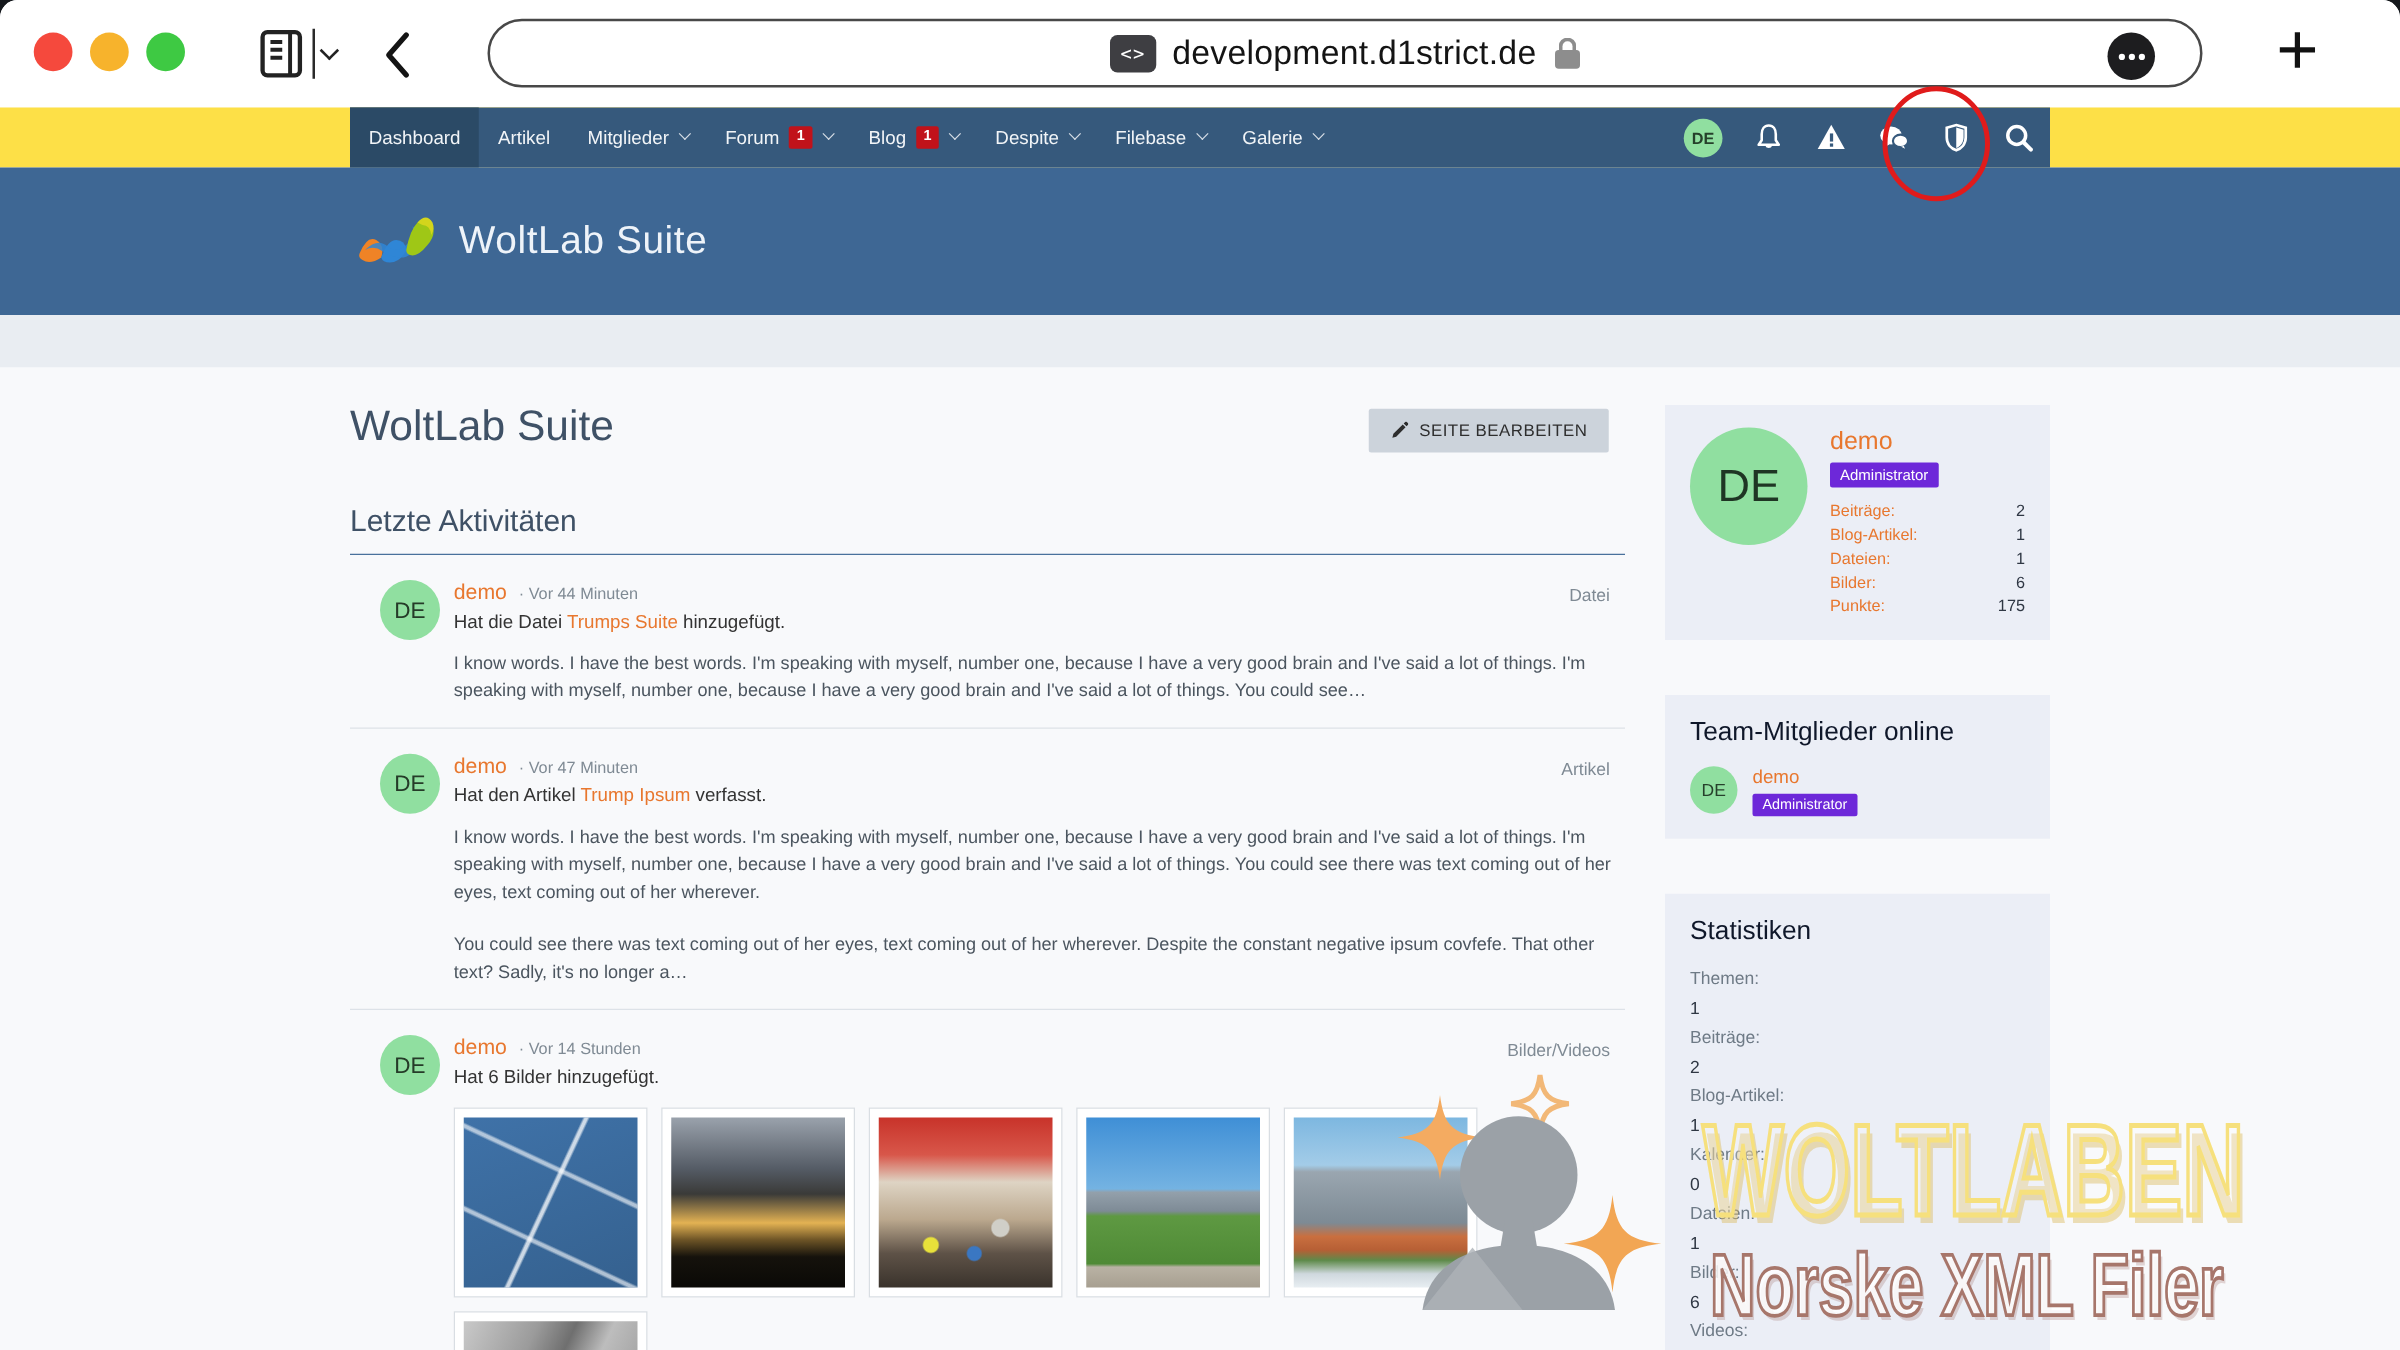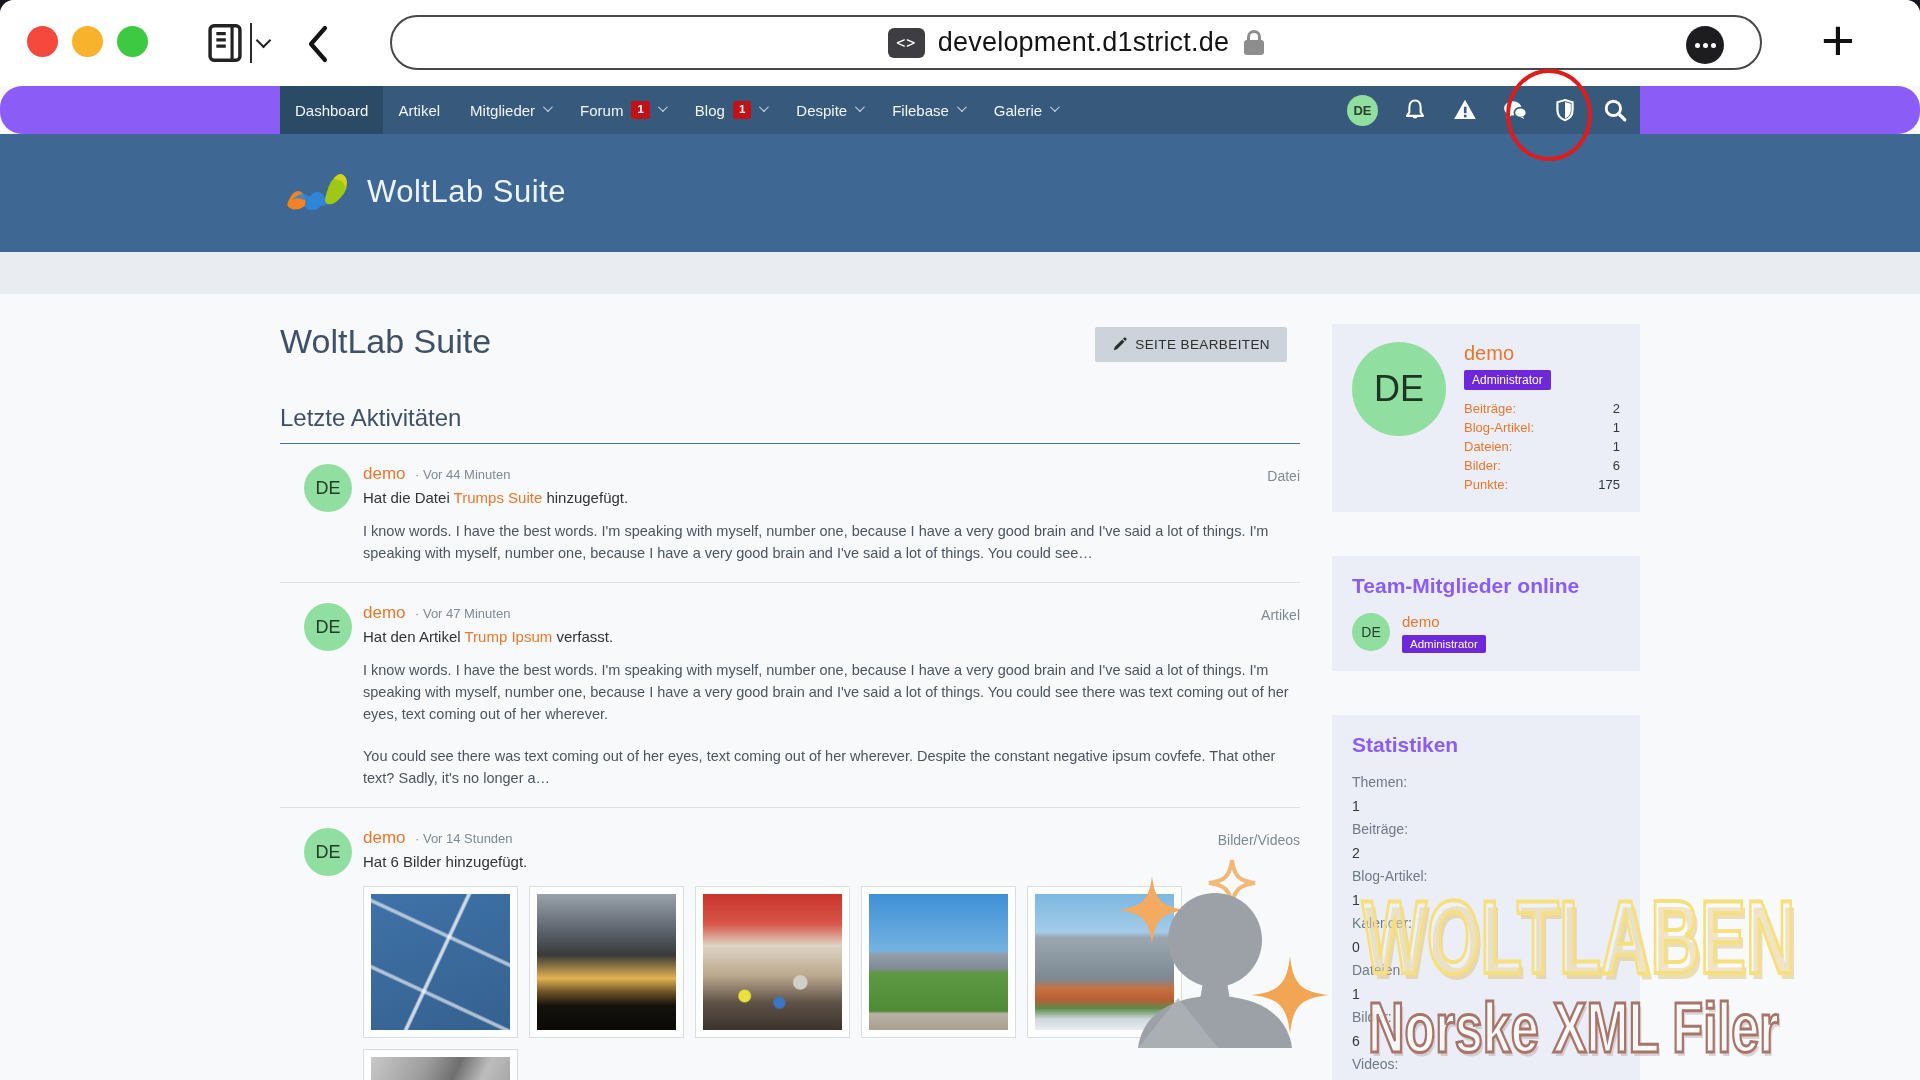--- a/index.html
+++ b/index.html
@@ -30,21 +30,21 @@
   .lock { position:relative; width:20px; height:26px; margin-left:2px; }
   .lock .shackle { position:absolute; left:3px; top:0; width:14px; height:13px; border:3.5px solid #8d8d8d; border-bottom:none; border-radius:8px 8px 0 0; }
   .lock .body { position:absolute; left:0; top:10px; width:20px; height:15px; background:#8d8d8d; border-radius:3px; }
   .ellipsis-btn { position:absolute; right:36px; top:9px; width:38px; height:38px; border-radius:50%; background:#1d1d1f;
     display:flex; align-items:center; justify-content:center; gap:3px; }
   .ellipsis-btn i { width:5px; height:5px; border-radius:50%; background:#fff; }
   .newtab-btn { position:absolute; left:1808px; top:8px; width:60px; height:64px; color:#111; font-size:58px; font-weight:200;
     display:flex; align-items:center; justify-content:center; line-height:1; }
 
   
-  .navbar { position:absolute; top:86px; left:0; width:1920px; height:48px; background:#8b5cf6;border-radius:22px; }
+  .navbar { position:absolute; top:86px; left:0; width:1920px; height:48px; background:#fde047; }
   .navbar-inner { position:absolute; left:280px; top:0; width:1360px; height:48px; background:#36597c; display:flex; align-items:stretch; }
   .nav-menu { display:flex; }
   .nav-item { display:flex; align-items:center; gap:8px; padding:0 15px; color:#f2f5f8; font-size:15px; cursor:pointer; }
   .nav-item.active { background:#2b4a66; }
   .nav-badge { background:#c1121a; color:#fff; font-size:11.5px; font-weight:bold; padding:2px 6px; border-radius:2px; line-height:1.2; }
   .nav-chev { width:7px; height:7px; border-right:1.6px solid #d7dee6; border-bottom:1.6px solid #d7dee6; transform:rotate(45deg) translateY(-2px); margin-top:-3px; }
   .nav-icons { position:absolute; right:12px; top:0; height:48px; display:flex; align-items:center; gap:24px; }
   .nav-avatar { width:31px; height:31px; border-radius:50%; background:#90dfa0; color:#26402b; font-size:13px; font-weight:bold;
     display:flex; align-items:center; justify-content:center; }
   .nav-ic { width:26px; height:26px; display:block; }
@@ -69,21 +69,21 @@
     border-bottom:1px solid #49719c; padding-bottom:11px; }
 
   .act-item { display:flex; padding:20px 0 18px 24px; border-bottom:1px solid #dde2e8; }
   .act-item:last-child { border-bottom:none; }
   .avatar48 { flex:0 0 48px; width:48px; height:48px; border-radius:50%; background:#90dfa0; color:#253b28;
     font-size:18px; display:flex; align-items:center; justify-content:center; }
   .act-body { flex:1; margin-left:11px; min-width:0; }
   .act-headrow { position:relative; line-height:20px; }
   .user-link { color:#e8772e; font-size:17px; text-decoration:none; }
   .act-time { color:#7f8a94; font-size:13px; margin-left:5px; }
-  .act-type { position:absolute; right:0; top:2px; color:#7f8a94; font-size:14px; }
+  .act-type { position:absolute; right:12px; top:2px; color:#7f8a94; font-size:14px; }
   .act-action { margin-top:4px; font-size:15px; color:#333; }
   .act-action a { color:#e8772e; text-decoration:none; }
   .act-quote { margin-top:14px; font-size:14.5px; line-height:1.52; color:#4b555f; padding-right:4px; }
   .act-quote.second { margin-top:20px; }
 
   .gallery { margin-top:16px; display:flex; flex-wrap:wrap; gap:11px; width:850px; }
   .frame { width:155px; height:152px; background:#fff; border:1px solid #d9dee3; padding:7px; cursor:pointer; }
   .frame .ph { width:100%; height:100%; }
   .ph-blueprint { background:
       linear-gradient(115deg, transparent 47%, rgba(255,255,255,.75) 48%, rgba(255,255,255,.75) 49%, transparent 50%),
@@ -105,21 +105,21 @@
   .profile-row { display:flex; }
   .avatar94 { flex:0 0 94px; width:94px; height:94px; border-radius:50%; background:#90dfa0; color:#1f3524;
     font-size:36px; display:flex; align-items:center; justify-content:center; }
   .profile-info { margin-left:18px; flex:1; min-width:0; }
   .profile-name { color:#e8772e; font-size:20px; text-decoration:none; display:inline-block; }
   .role-badge { display:inline-block; background:#6d28d9; color:#fff; font-size:12px; padding:3px 8px; border-radius:2px; margin-top:5px; }
   .pstats { margin-top:9px; }
   .pstat-row { display:flex; justify-content:space-between; font-size:13px; line-height:19px; }
   .pstat-row .lab { color:#e8772e; }
   .pstat-row .val { color:#2f3744; }
-  .sbox-title { font-size:21px; font-weight:700; color:#8b5cf6; }
+  .sbox-title { font-size:21px; font-weight:400; color:#0f172a; }
   .team-row { display:flex; margin-top:15px; }
   .avatar38 { flex:0 0 38px; width:38px; height:38px; border-radius:50%; background:#90dfa0; color:#26402b;
     font-size:14px; display:flex; align-items:center; justify-content:center; }
   .team-info { margin-left:12px; }
   .team-name { color:#e8772e; font-size:15px; text-decoration:none; }
   .role-badge.small { font-size:11.5px; margin-top:4px; }
   .statbox-rows { margin-top:14px; }
   .stat-row { display:flex; justify-content:space-between; font-size:14px; line-height:23.5px;flex-direction:column; }
   .stat-row .lab { color:#6e7a86; }
   .stat-row .val { color:#2f3744; }

